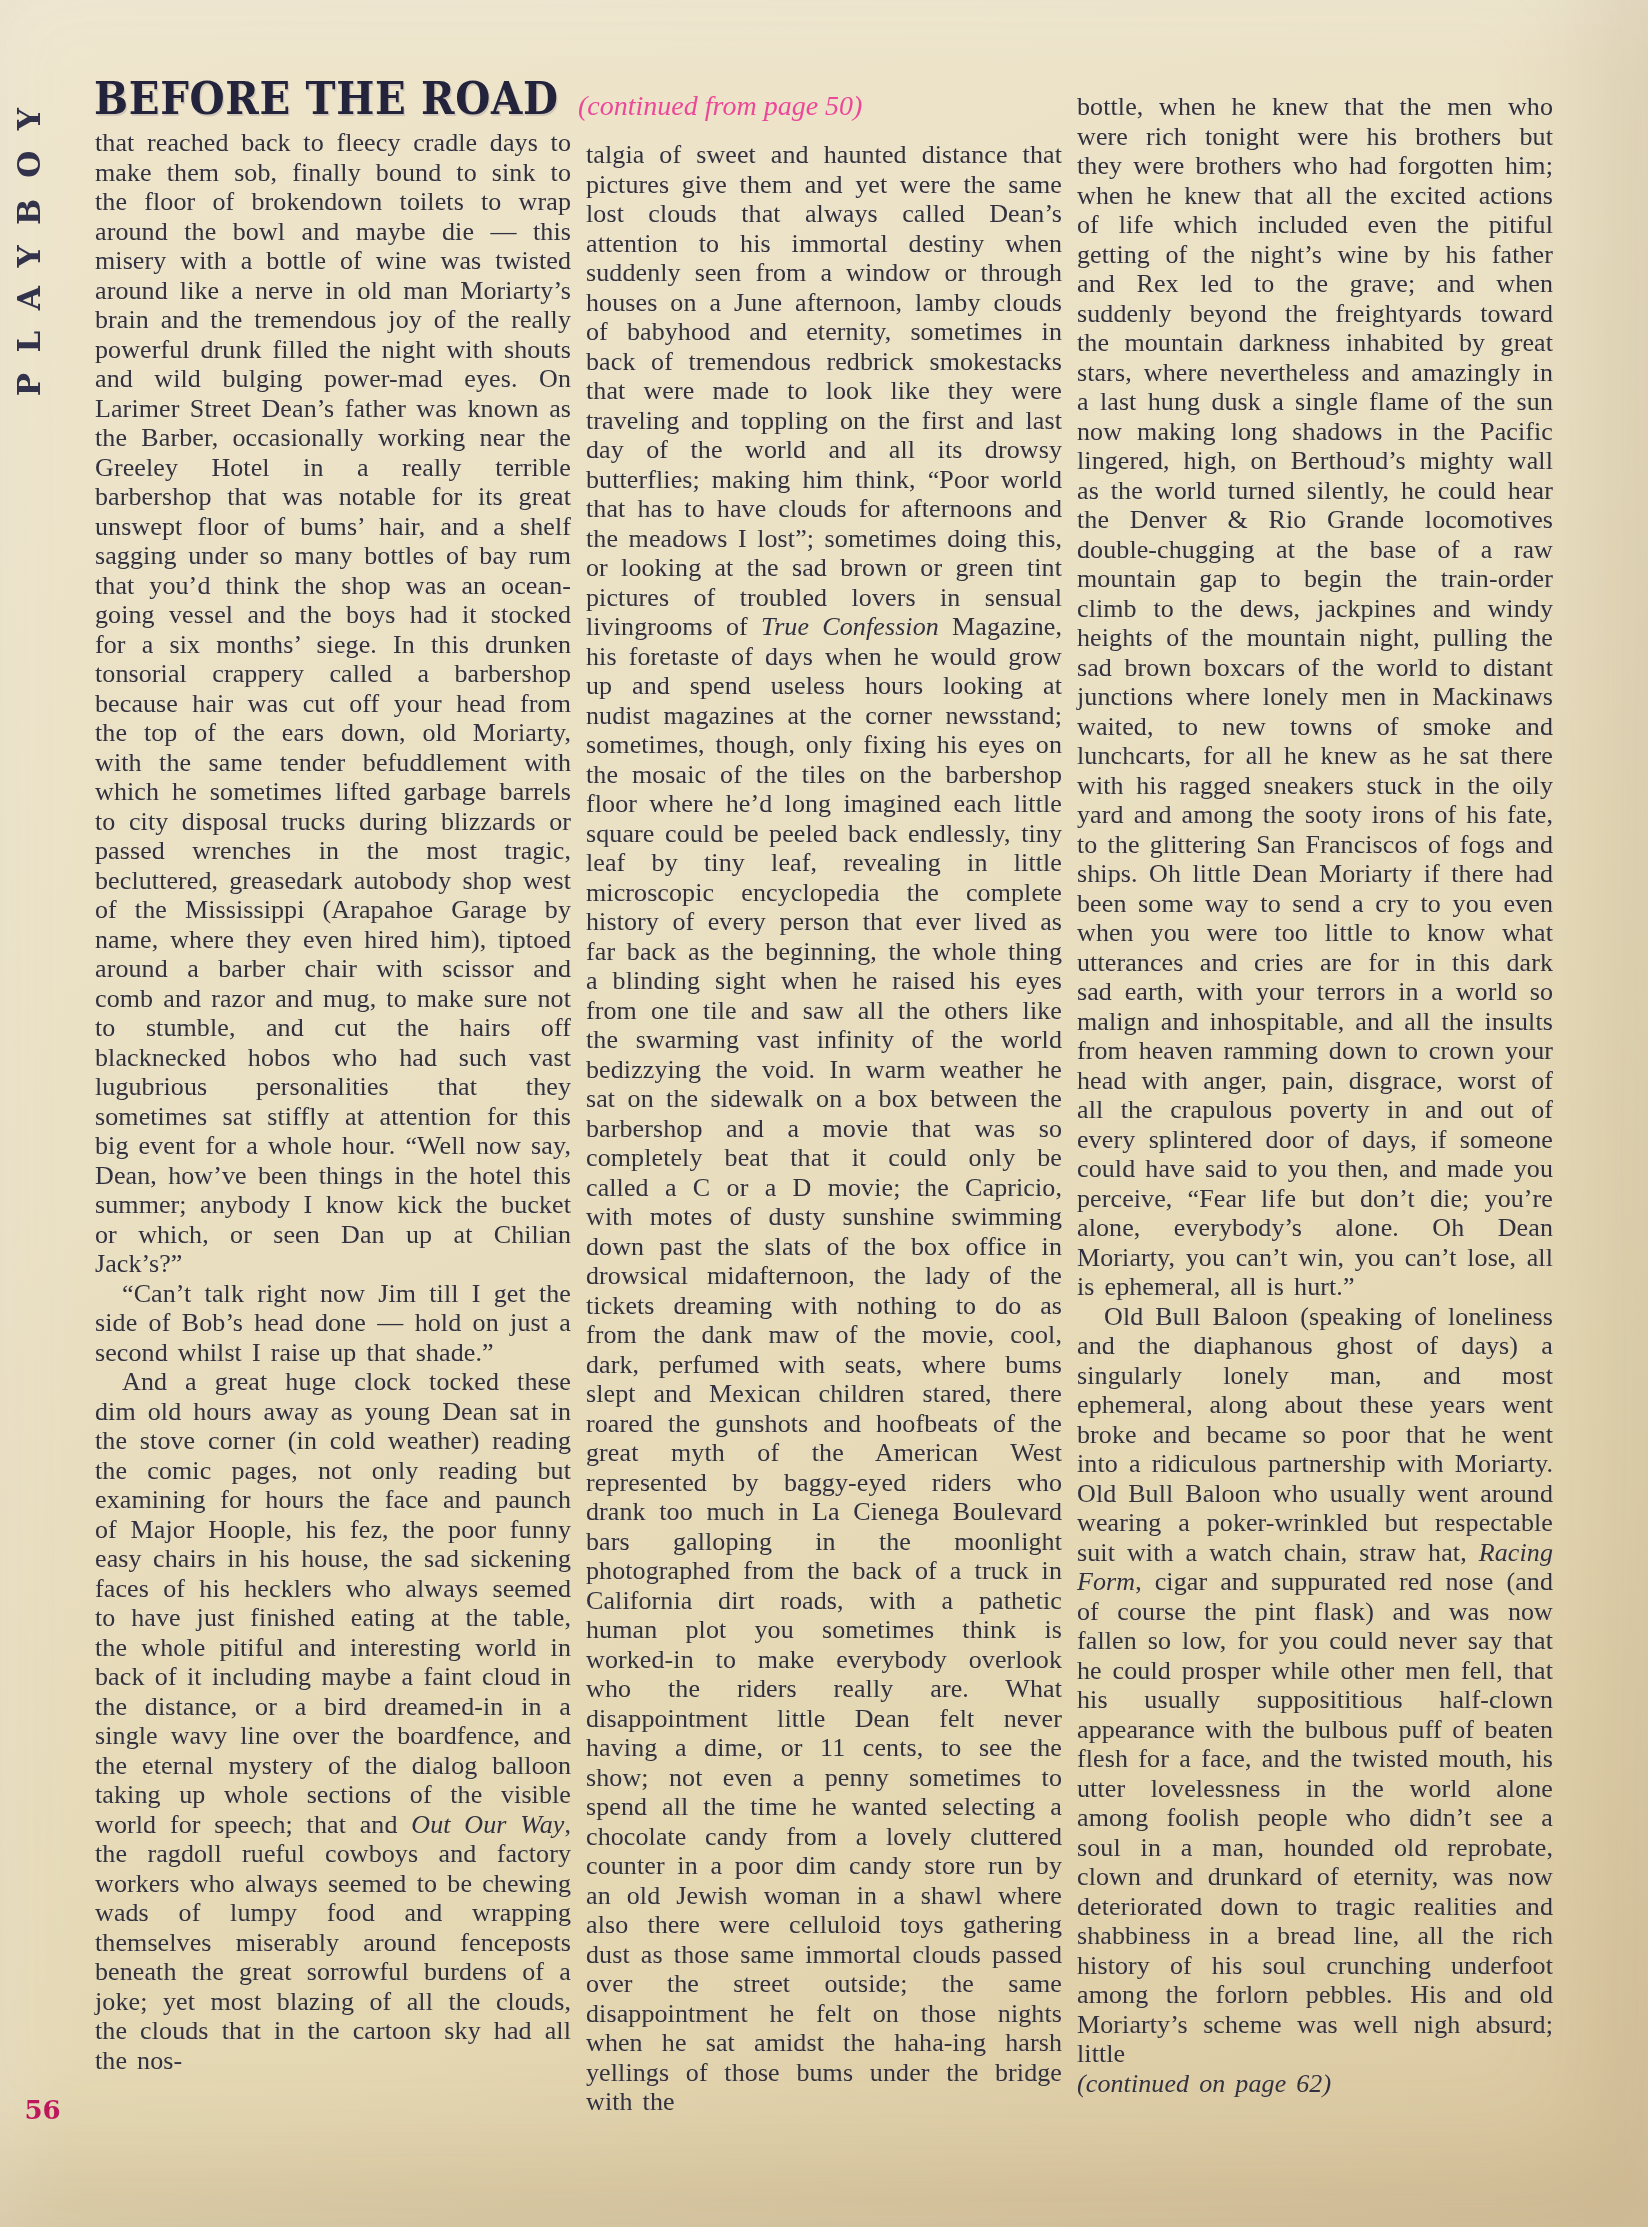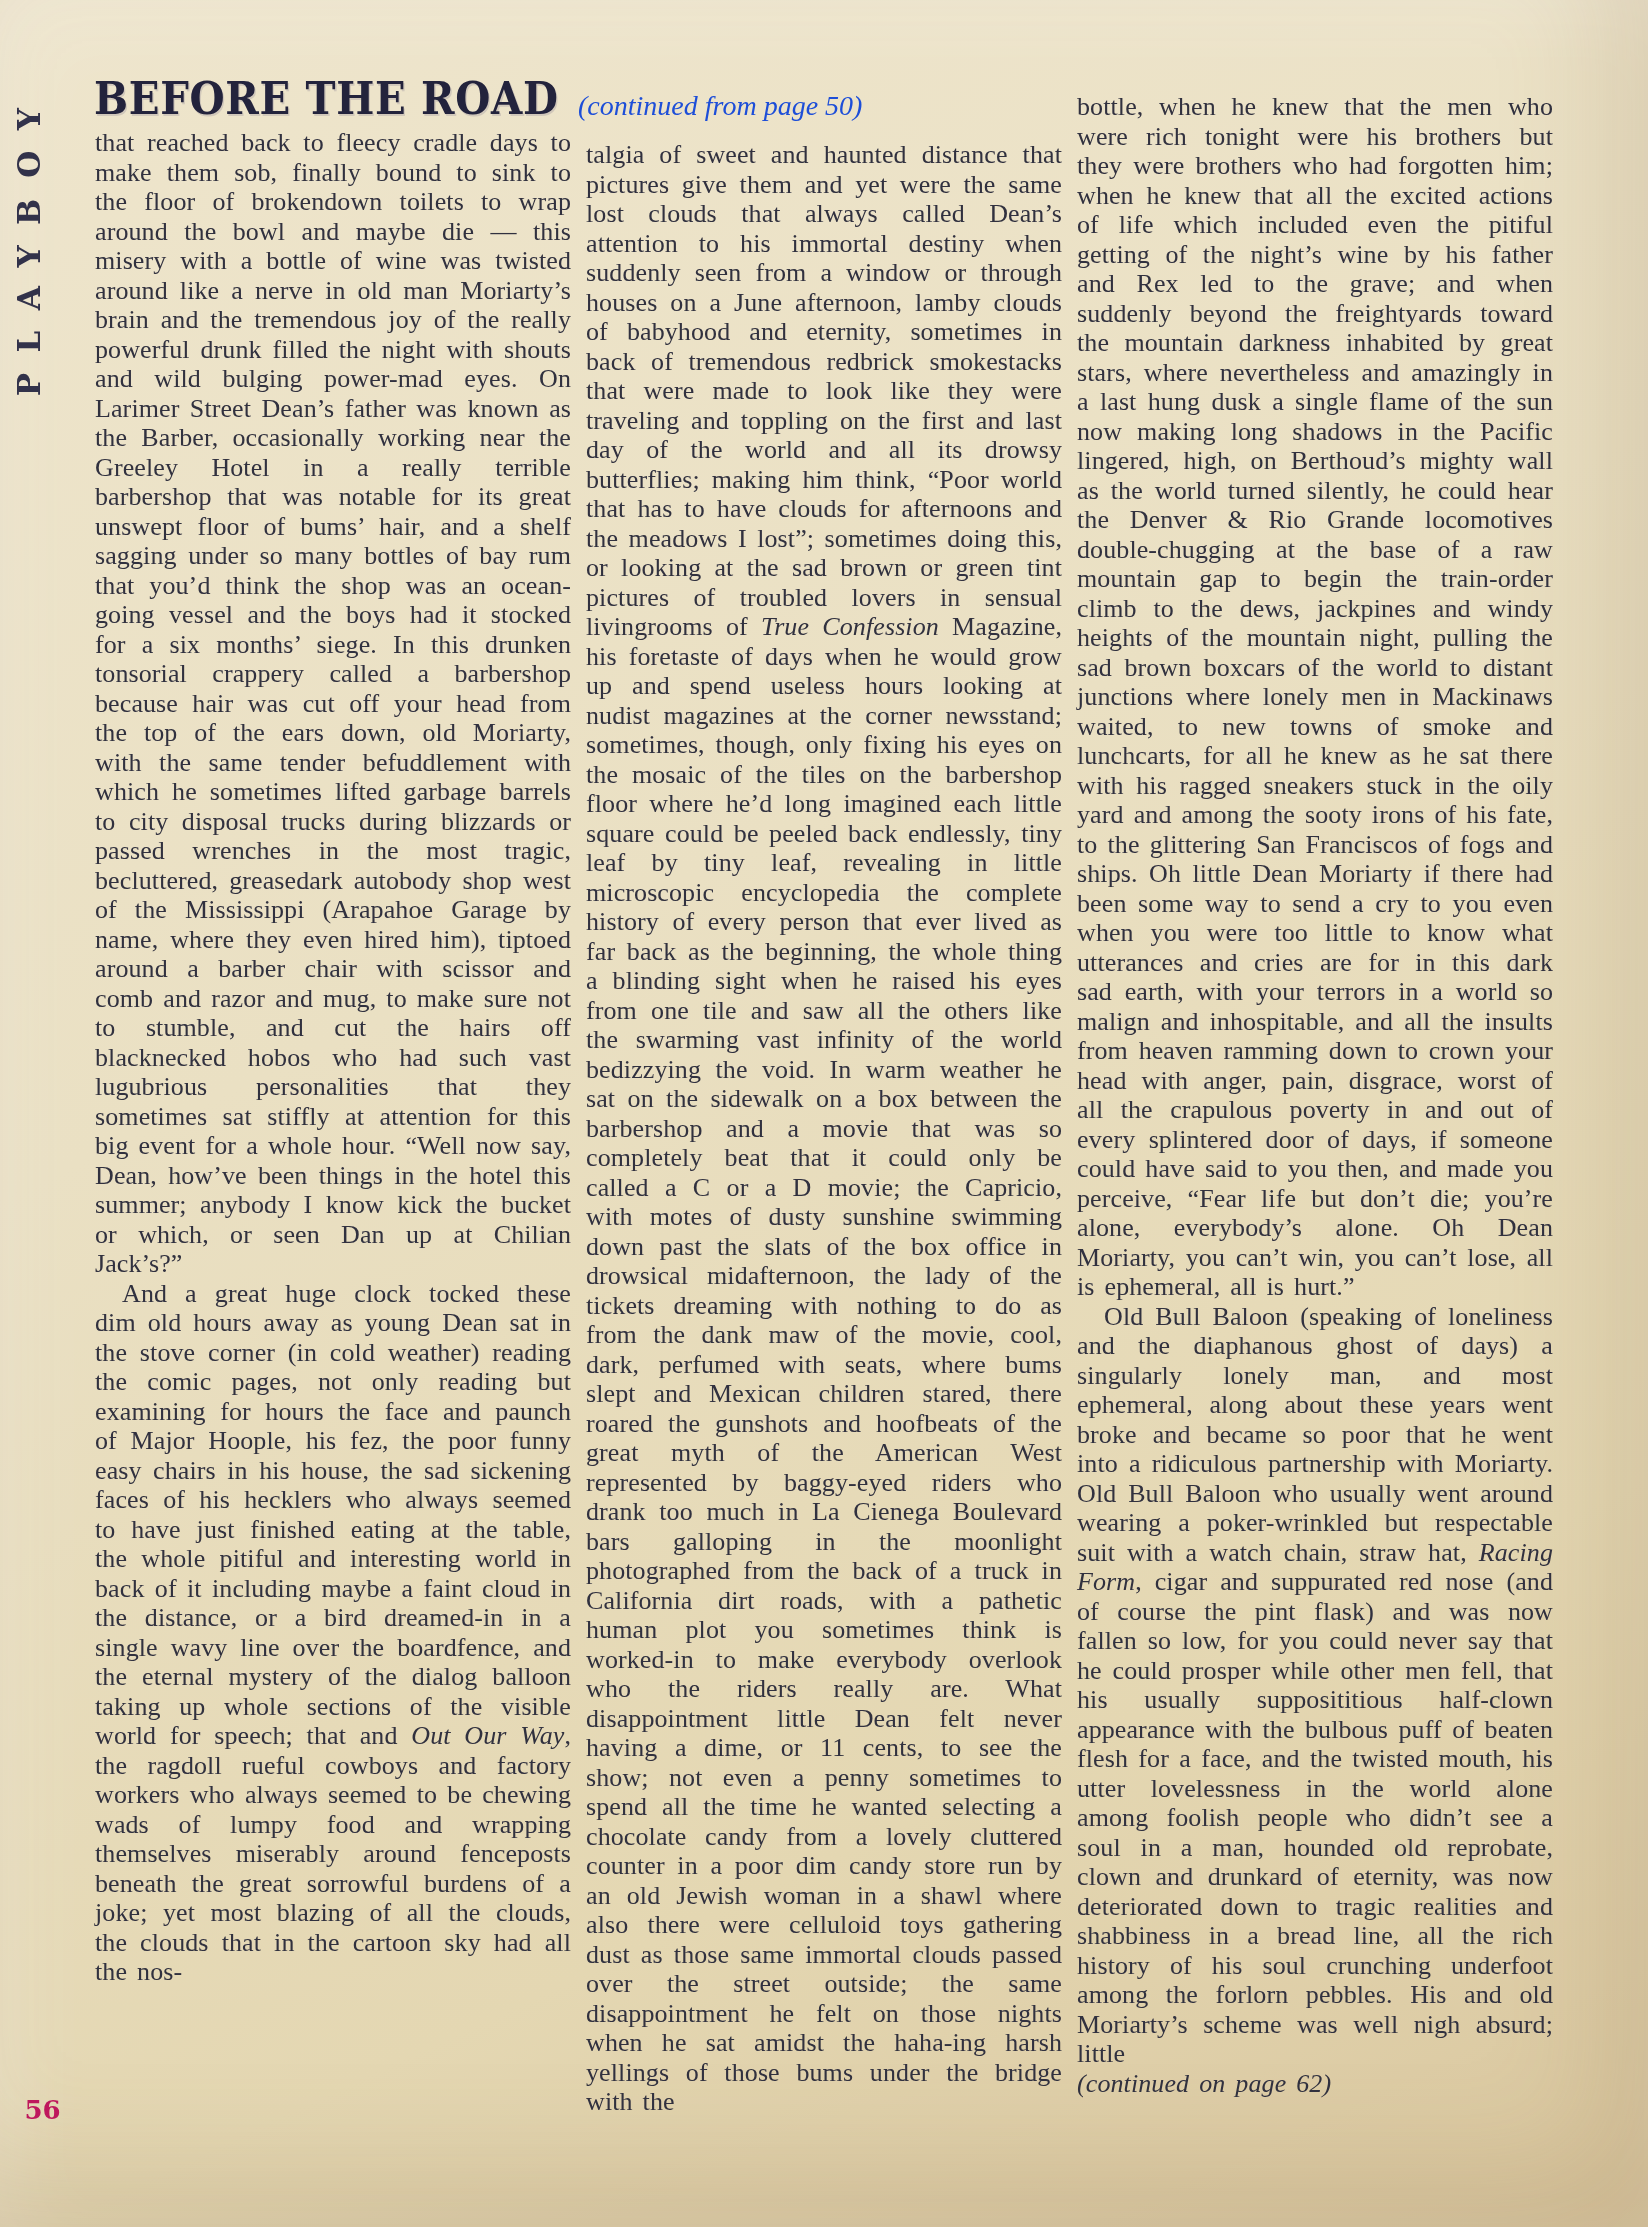--- a/index.html
+++ b/index.html
@@ -50,21 +50,21 @@
     font-size: 42px;
     letter-spacing: 0.7px;
     color: #23233c;
     transform: scale(0.96, 1.06);
     transform-origin: left bottom;
     text-shadow: 1.4px 1.4px 0 rgba(110,100,130,.22);
   }
   .title-continuation {
     font-style: italic;
     font-size: 28px;
-    color: #1d4ed8;
+    color: #ec4899;
   }
   .column {
     position: absolute;
     width: 476px;
     font-size: 26px;
     line-height: 29.5px;
     letter-spacing: 0.1px;
     word-spacing: 0.13em;
     text-align: justify;
     hyphens: auto;
@@ -92,20 +92,21 @@
   <span class="inner">PLAYBOY</span>
 </div>
 
 <div class="header">
   <span class="article-title">BEFORE THE ROAD</span>
   <span class="title-continuation">(continued from page 50)</span>
 </div>
 
 <div id="col-1" class="column">
     <p><span>that reached back to fleecy cradle days to make them sob, finally bound to sink to the floor of brokendown toilets to wrap around the bowl and maybe die — this misery with a bottle of wine was twisted around like a nerve in old man Moriarty’s brain and the tremendous joy of the really powerful drunk filled the night with shouts and wild bulging power-mad eyes. On Larimer Street Dean’s father was known as the Barber, occasionally working near the Greeley Hotel in a really terrible barbershop that was notable for its great unswept floor of bums’ hair, and a shelf sagging under so many bottles of bay rum that you’d think the shop was an ocean-going vessel and the boys had it stocked for a six months’ siege. In this drunken tonsorial crappery called a barbershop because hair was cut off your head from the top of the ears down, old Moriarty, with the same tender befuddlement with which he sometimes lifted garbage barrels to city disposal trucks during blizzards or passed wrenches in the most tragic, becluttered, greasedark autobody shop west of the Mississippi (Arapahoe Garage by name, where they even hired him), tiptoed around a barber chair with scissor and comb and razor and mug, to make sure not to stumble, and cut the hairs off blacknecked hobos who had such vast lugubrious personalities that they sometimes sat stiffly at attention for this big event for a whole hour. “Well now say, Dean, how’ve been things in the hotel this summer; anybody I know kick the bucket or which, or seen Dan up at Chilian Jack’s?”</span></p>
+    <p class="indent"><span>“Can’t talk right now Jim till I get the side of Bob’s head done — hold on just a second whilst I raise up that shade.”</span></p>
     <p class="indent"><span>And a great huge clock tocked these dim old hours away as young Dean sat in the stove corner (in cold weather) reading the comic pages, not only reading but examining for hours the face and paunch of Major Hoople, his fez, the poor funny easy chairs in his house, the sad sickening faces of his hecklers who always seemed to have just finished eating at the table, the whole pitiful and interesting world in back of it including maybe a faint cloud in the distance, or a bird dreamed-in in a single wavy line over the boardfence, and the eternal mystery of the dialog balloon taking up whole sections of the visible world for speech; that and </span><i>Out Our Way</i><span>, the ragdoll rueful cowboys and factory workers who always seemed to be chewing wads of lumpy food and wrapping themselves miserably around fenceposts beneath the great sorrowful burdens of a joke; yet most blazing of all the clouds, the clouds that in the cartoon sky had all the nos-</span></p>
   </div>
 <div id="col-2" class="column">
     <p><span>talgia of sweet and haunted distance that pictures give them and yet were the same lost clouds that always called Dean’s attention to his immortal destiny when suddenly seen from a window or through houses on a June afternoon, lamby clouds of babyhood and eternity, sometimes in back of tremendous redbrick smokestacks that were made to look like they were traveling and toppling on the first and last day of the world and all its drowsy butterflies; making him think, “Poor world that has to have clouds for afternoons and the meadows I lost”; sometimes doing this, or looking at the sad brown or green tint pictures of troubled lovers in sensual livingrooms of </span><i>True Confession</i><span> Magazine, his foretaste of days when he would grow up and spend useless hours looking at nudist magazines at the corner newsstand; sometimes, though, only fixing his eyes on the mosaic of the tiles on the barbershop floor where he’d long imagined each little square could be peeled back endlessly, tiny leaf by tiny leaf, revealing in little microscopic encyclopedia the complete history of every person that ever lived as far back as the beginning, the whole thing a blinding sight when he raised his eyes from one tile and saw all the others like the swarming vast infinity of the world bedizzying the void. In warm weather he sat on the sidewalk on a box between the barbershop and a movie that was so completely beat that it could only be called a C or a D movie; the Capricio, with motes of dusty sunshine swimming down past the slats of the box office in drowsical midafternoon, the lady of the tickets dreaming with nothing to do as from the dank maw of the movie, cool, dark, perfumed with seats, where bums slept and Mexican children stared, there roared the gunshots and hoofbeats of the great myth of the American West represented by baggy-eyed riders who drank too much in La Cienega Boulevard bars galloping in the moonlight photographed from the back of a truck in California dirt roads, with a pathetic human plot you sometimes think is worked-in to make everybody overlook who the riders really are. What disappointment little Dean felt never having a dime, or 11 cents, to see the show; not even a penny sometimes to spend all the time he wanted selecting a chocolate candy from a lovely cluttered counter in a poor dim candy store run by an old Jewish woman in a shawl where also there were celluloid toys gathering dust as those same immortal clouds passed over the street outside; the same disappointment he felt on those nights when he sat amidst the haha-ing harsh yellings of those bums under the bridge with the</span></p>
   </div>
 <div id="col-3" class="column">
     <p><span>bottle, when he knew that the men who were rich tonight were his brothers but they were brothers who had forgotten him; when he knew that all the excited actions of life which included even the pitiful getting of the night’s wine by his father and Rex led to the grave; and when suddenly beyond the freightyards toward the mountain darkness inhabited by great stars, where nevertheless and amazingly in a last hung dusk a single flame of the sun now making long shadows in the Pacific lingered, high, on Berthoud’s mighty wall as the world turned silently, he could hear the Denver &amp; Rio Grande locomotives double-chugging at the base of a raw mountain gap to begin the train-order climb to the dews, jackpines and windy heights of the mountain night, pulling the sad brown boxcars of the world to distant junctions where lonely men in Mackinaws waited, to new towns of smoke and lunchcarts, for all he knew as he sat there with his ragged sneakers stuck in the oily yard and among the sooty irons of his fate, to the glittering San Franciscos of fogs and ships. Oh little Dean Moriarty if there had been some way to send a cry to you even when you were too little to know what utterances and cries are for in this dark sad earth, with your terrors in a world so malign and inhospitable, and all the insults from heaven ramming down to crown your head with anger, pain, disgrace, worst of all the crapulous poverty in and out of every splintered door of days, if someone could have said to you then, and made you perceive, “Fear life but don’t die; you’re alone, everybody’s alone. Oh Dean Moriarty, you can’t win, you can’t lose, all is ephemeral, all is hurt.”</span></p>
     <p class="indent"><span>Old Bull Baloon (speaking of loneliness and the diaphanous ghost of days) a singularly lonely man, and most ephemeral, along about these years went broke and became so poor that he went into a ridiculous partnership with Moriarty. Old Bull Baloon who usually went around wearing a poker-wrinkled but respectable suit with a watch chain, straw hat, </span><i>Racing Form</i><span>, cigar and suppurated red nose (and of course the pint flask) and was now fallen so low, for you could never say that he could prosper while other men fell, that his usually supposititious half-clown appearance with the bulbous puff of beaten flesh for a face, and the twisted mouth, his utter lovelessness in the world alone among foolish people who didn’t see a soul in a man, hounded old reprobate, clown and drunkard of eternity, was now deteriorated down to tragic realities and shabbiness in a bread line, all the rich history of his soul crunching underfoot among the forlorn pebbles. His and old Moriarty’s scheme was well nigh absurd; little</span></p>
     <p style="text-align: left;"><i>(continued on page 62)</i></p>
   </div>

